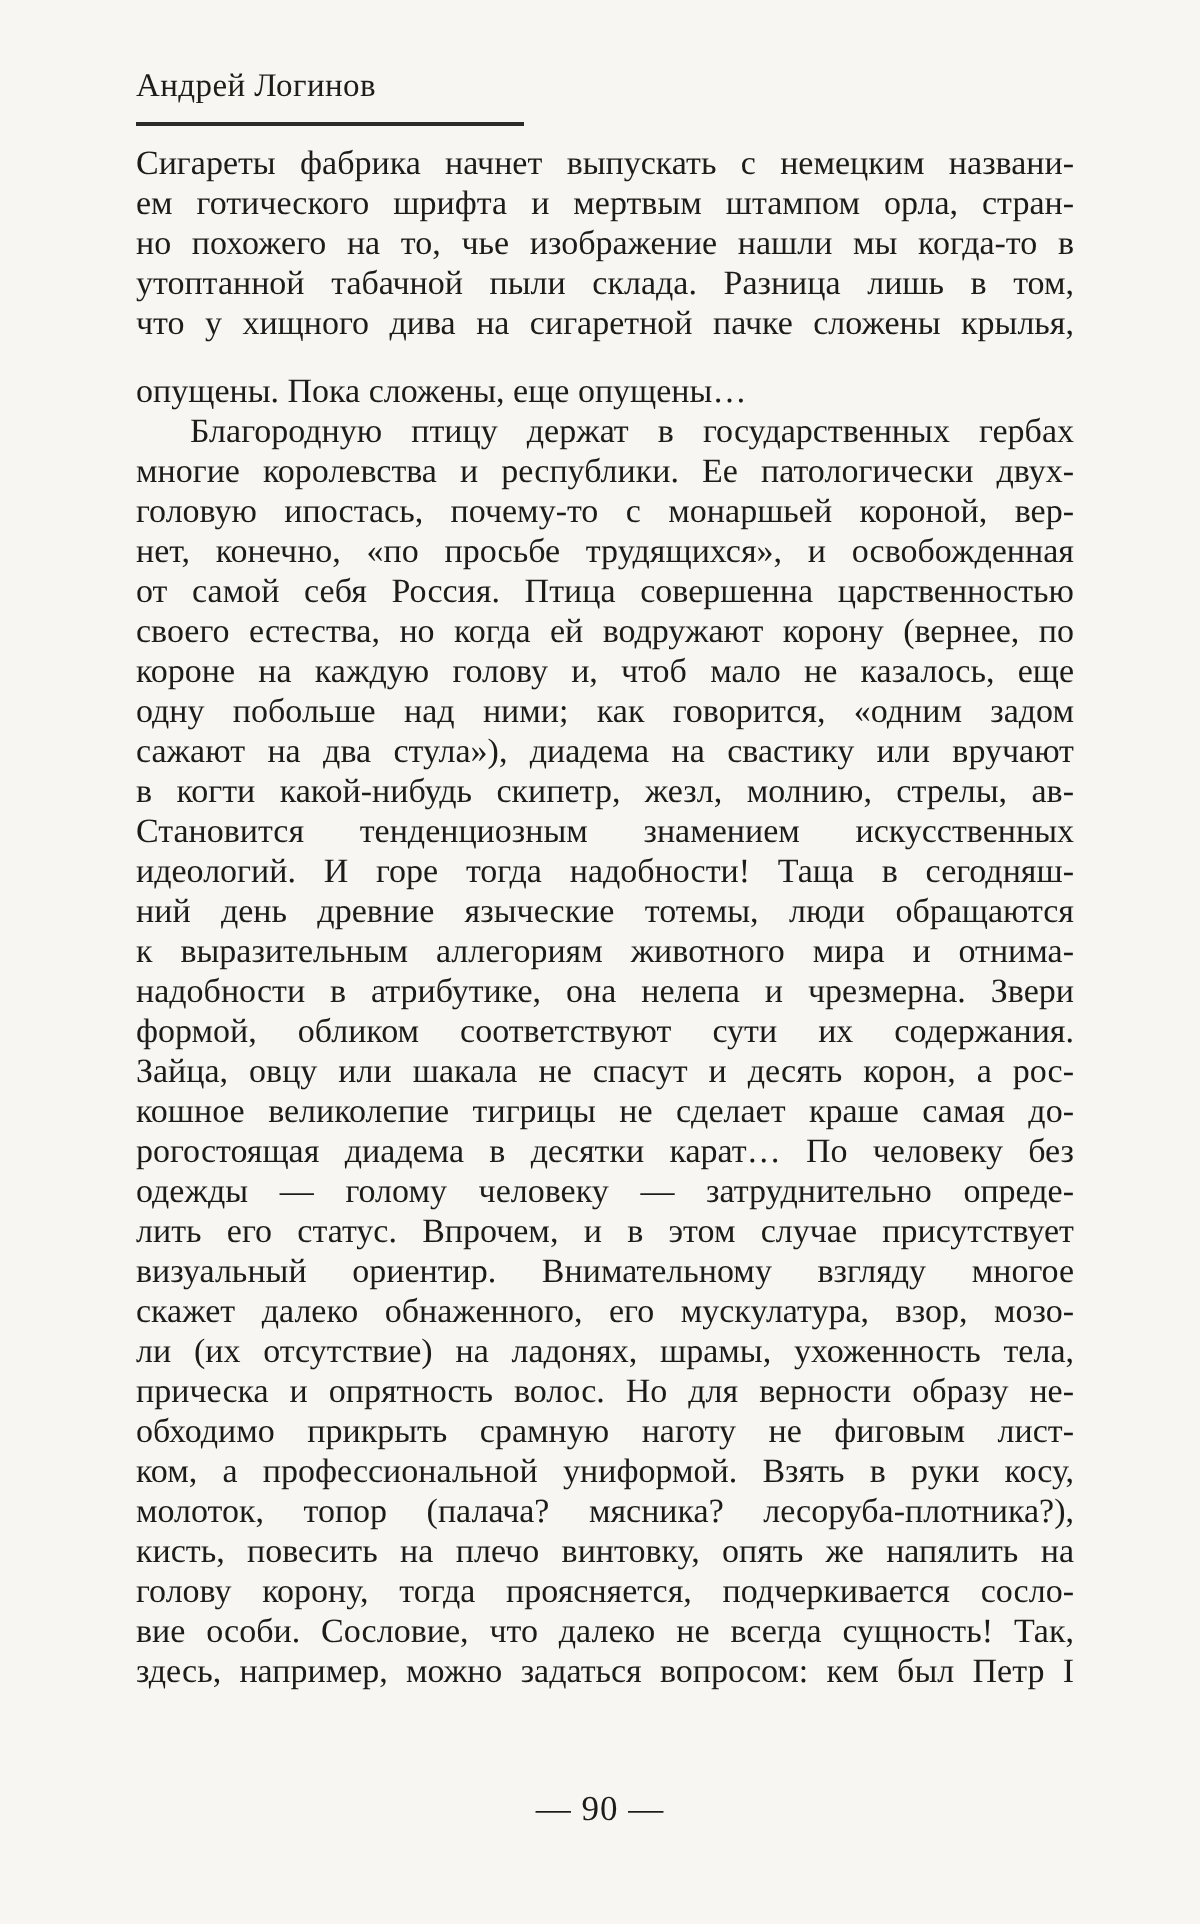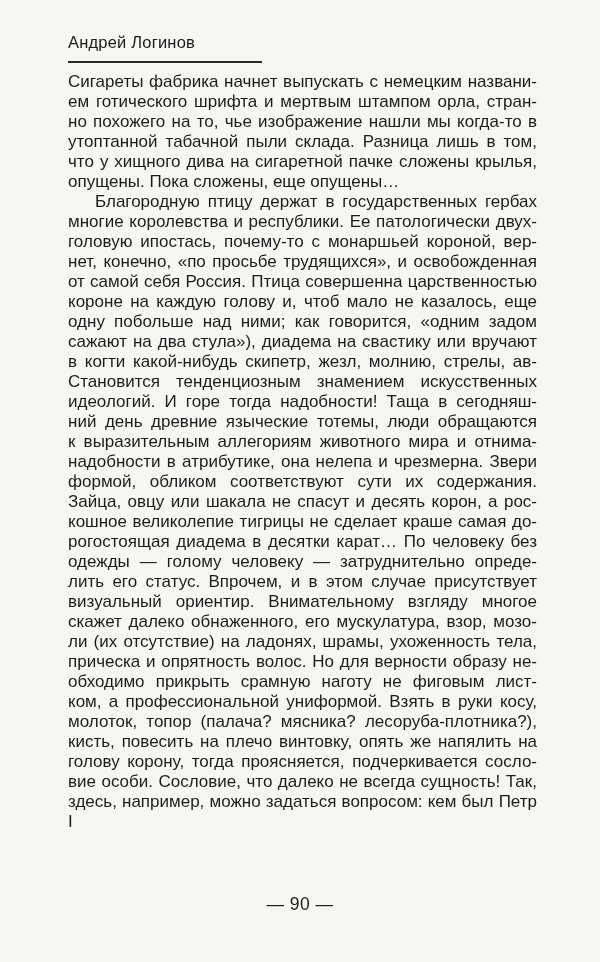--- a/index.html
+++ b/index.html
@@ -8,21 +8,21 @@
   }
   :root {
     --bg: #f7f6f3;
     --ink: #1d1c1a;
   }
   .page {
     position: relative;
     width: 600px;
     height: 962px;
     background: var(--bg);
-    font-family: Liberation Sans, sans-serif;
+    font-family: Liberation Serif, serif;
     color: var(--ink);
     overflow: hidden;
   }
   .running-head {
     position: absolute;
     left: 68px;
     top: 32px;
     width: 469px;
     font-size: 16.5px;
     line-height: 21px;
@@ -52,20 +52,21 @@
     text-align-last: justify;
     white-space: normal;
     height: 20px;
     overflow: visible;
   }
   .line.indent {
     text-indent: 27px;
   }
   .line.no-stretch {
     text-align-last: left;
+    margin-top: 14px;
   }
   .page-number {
     position: absolute;
     left: 0;
     top: 893px;
     width: 600px;
     text-align: center;
     font-size: 17.5px;
     line-height: 22px;
     letter-spacing: 0.5px;
@@ -85,20 +86,21 @@
         <div class="line">утоптанной табачной пыли склада. Разница лишь в том,</div>
         <div class="line">что у хищного дива на сигаретной пачке сложены крылья,</div>
         <div class="line no-stretch">опущены. Пока сложены, еще опущены…</div>
       </div>
       <div class="paragraph">
         <div class="line indent">Благородную птицу держат в государственных гербах</div>
         <div class="line">многие королевства и республики. Ее патологически двух-</div>
         <div class="line">головую ипостась, почему-то с монаршьей короной, вер-</div>
         <div class="line">нет, конечно, «по просьбе трудящихся», и освобожденная</div>
         <div class="line">от самой себя Россия. Птица совершенна царственностью</div>
+        <div class="line">своего естества, но когда ей водружают корону (вернее, по</div>
         <div class="line">короне на каждую голову и, чтоб мало не казалось, еще</div>
         <div class="line">одну побольше над ними; как говорится, «одним задом</div>
         <div class="line">сажают на два стула»), диадема на свастику или вручают</div>
         <div class="line">в когти какой-нибудь скипетр, жезл, молнию, стрелы, ав-</div>
         <div class="line">Становится тенденциозным знамением искусственных</div>
         <div class="line">идеологий. И горе тогда надобности! Таща в сегодняш-</div>
         <div class="line">ний день древние языческие тотемы, люди обращаются</div>
         <div class="line">к выразительным аллегориям животного мира и отнима-</div>
         <div class="line">надобности в атрибутике, она нелепа и чрезмерна. Звери</div>
         <div class="line">формой, обликом соответствуют сути их содержания.</div>

